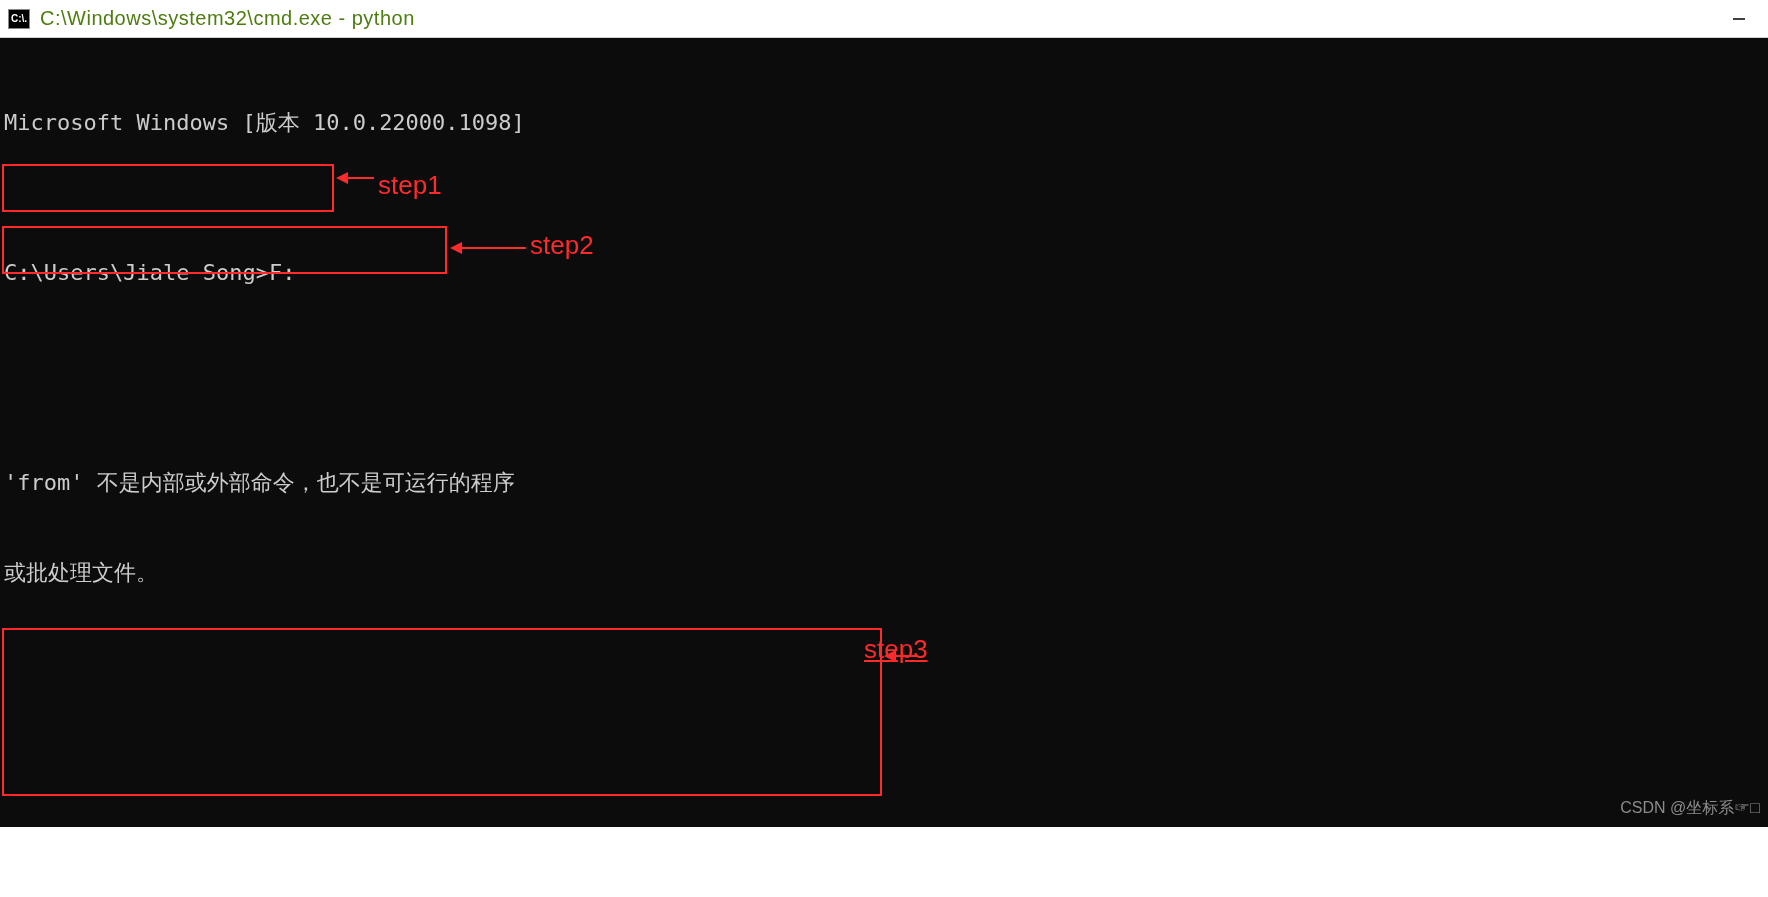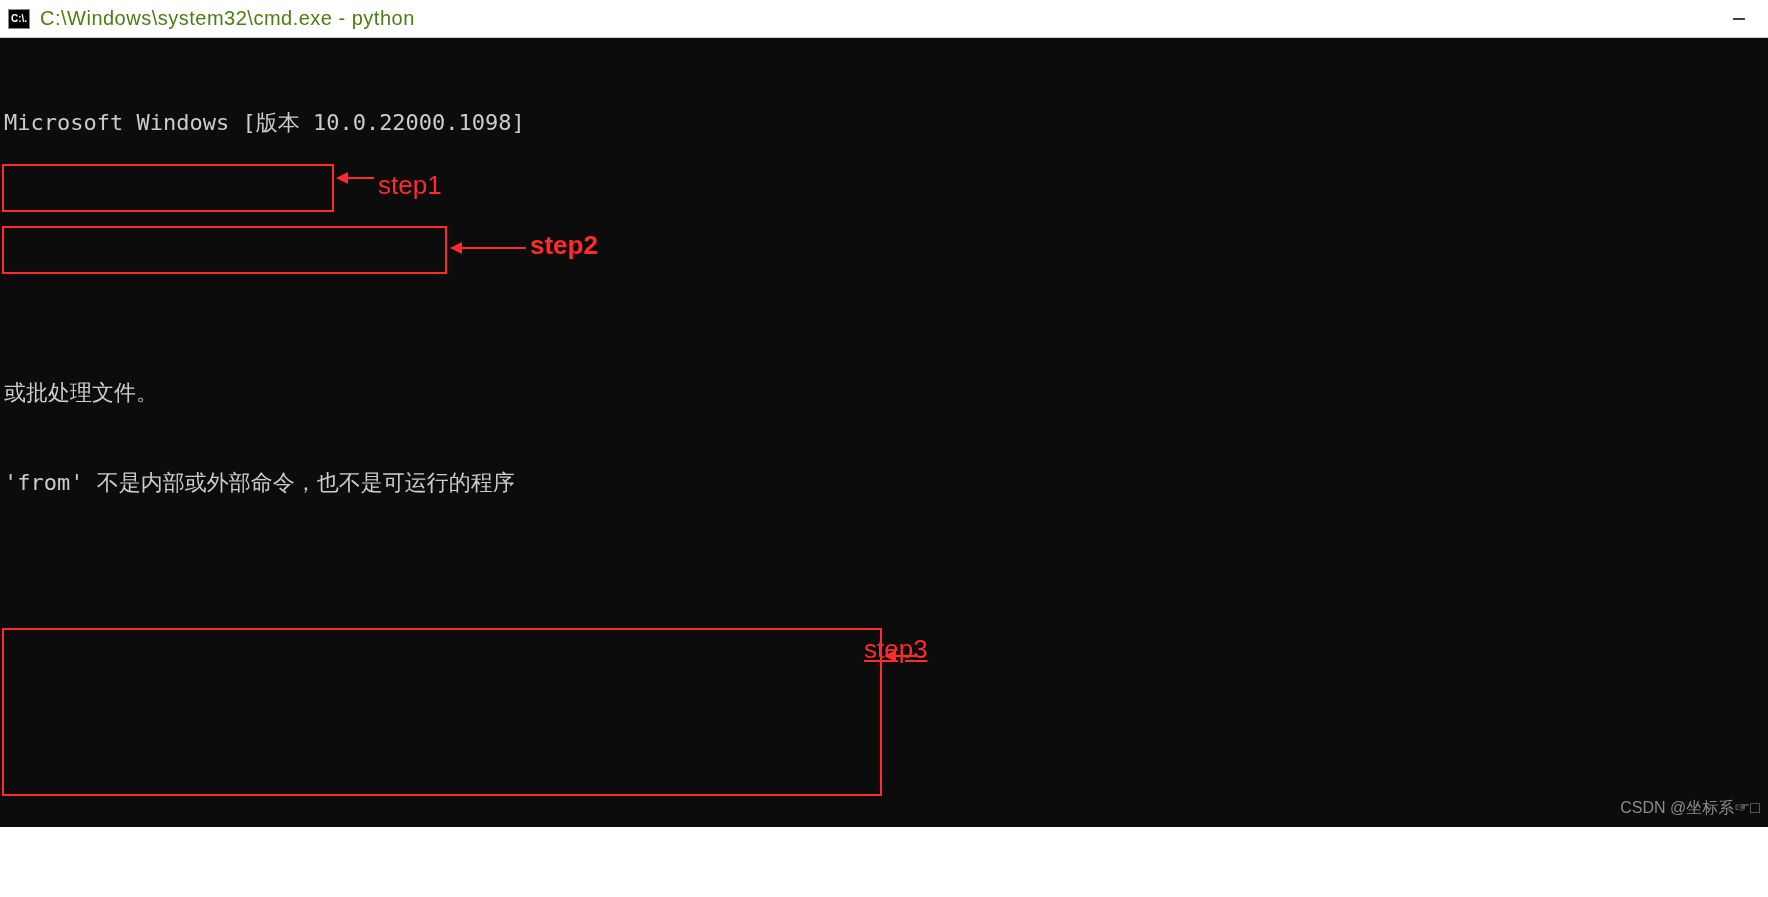--- a/index.html
+++ b/index.html
@@ -41,21 +41,21 @@
   }
   #box-step1 { left:2px;  top:126px; width:332px; height:48px; }
   #box-step2 { left:2px;  top:188px; width:445px; height:48px; }
   #box-step3 { left:2px;  top:590px; width:880px; height:168px; }
 
   .anno {
     position:absolute; color:#ff2a2a; font-family:"Microsoft YaHei",Arial,sans-serif;
     font-size:26px; pointer-events:none;
   }
   #anno-step1 { left:378px; top:120px;margin-top:12px; }
-  #anno-step2 { left:530px; top:192px;font-weight:bold; }
+  #anno-step2 { left:530px; top:192px; }
   #anno-step3 { left:864px; top:596px;text-decoration:underline; }
 
   .arrow { position:absolute; pointer-events:none; }
   .arrow line { stroke:#ff2a2a; stroke-width:2; }
   .arrow polygon { fill:#ff2a2a; }
 
   .watermark {
     position:absolute; right:8px; bottom:4px;
     color:#8c8c8c; font-size:16px;
     font-family:"Microsoft YaHei",Arial,sans-serif;
@@ -72,24 +72,25 @@
       <svg width="14" height="14">
           <line x1="1" y1="7" x2="13" y2="7" stroke-width="1.5"></line>
         </svg>
     </div>
   </div>
 </div>
 
 <div class="terminal">
   <div class="term-line">Microsoft Windows [版本 10.0.22000.1098]</div>
   <div class="term-line"></div>
+  <div class="term-line">C:\Users\Jiale Song&gt;F:</div>
   <div class="term-line"></div>
   <div class="term-line"></div>
+  <div class="term-line">'from' 不是内部或外部命令，也不是可运行的程序</div>
   <div class="term-line">或批处理文件。</div>
-  <div class="term-line">'from' 不是内部或外部命令，也不是可运行的程序</div>
   <div class="term-line"></div>
   
   
   
   
   
   
   
   
   

